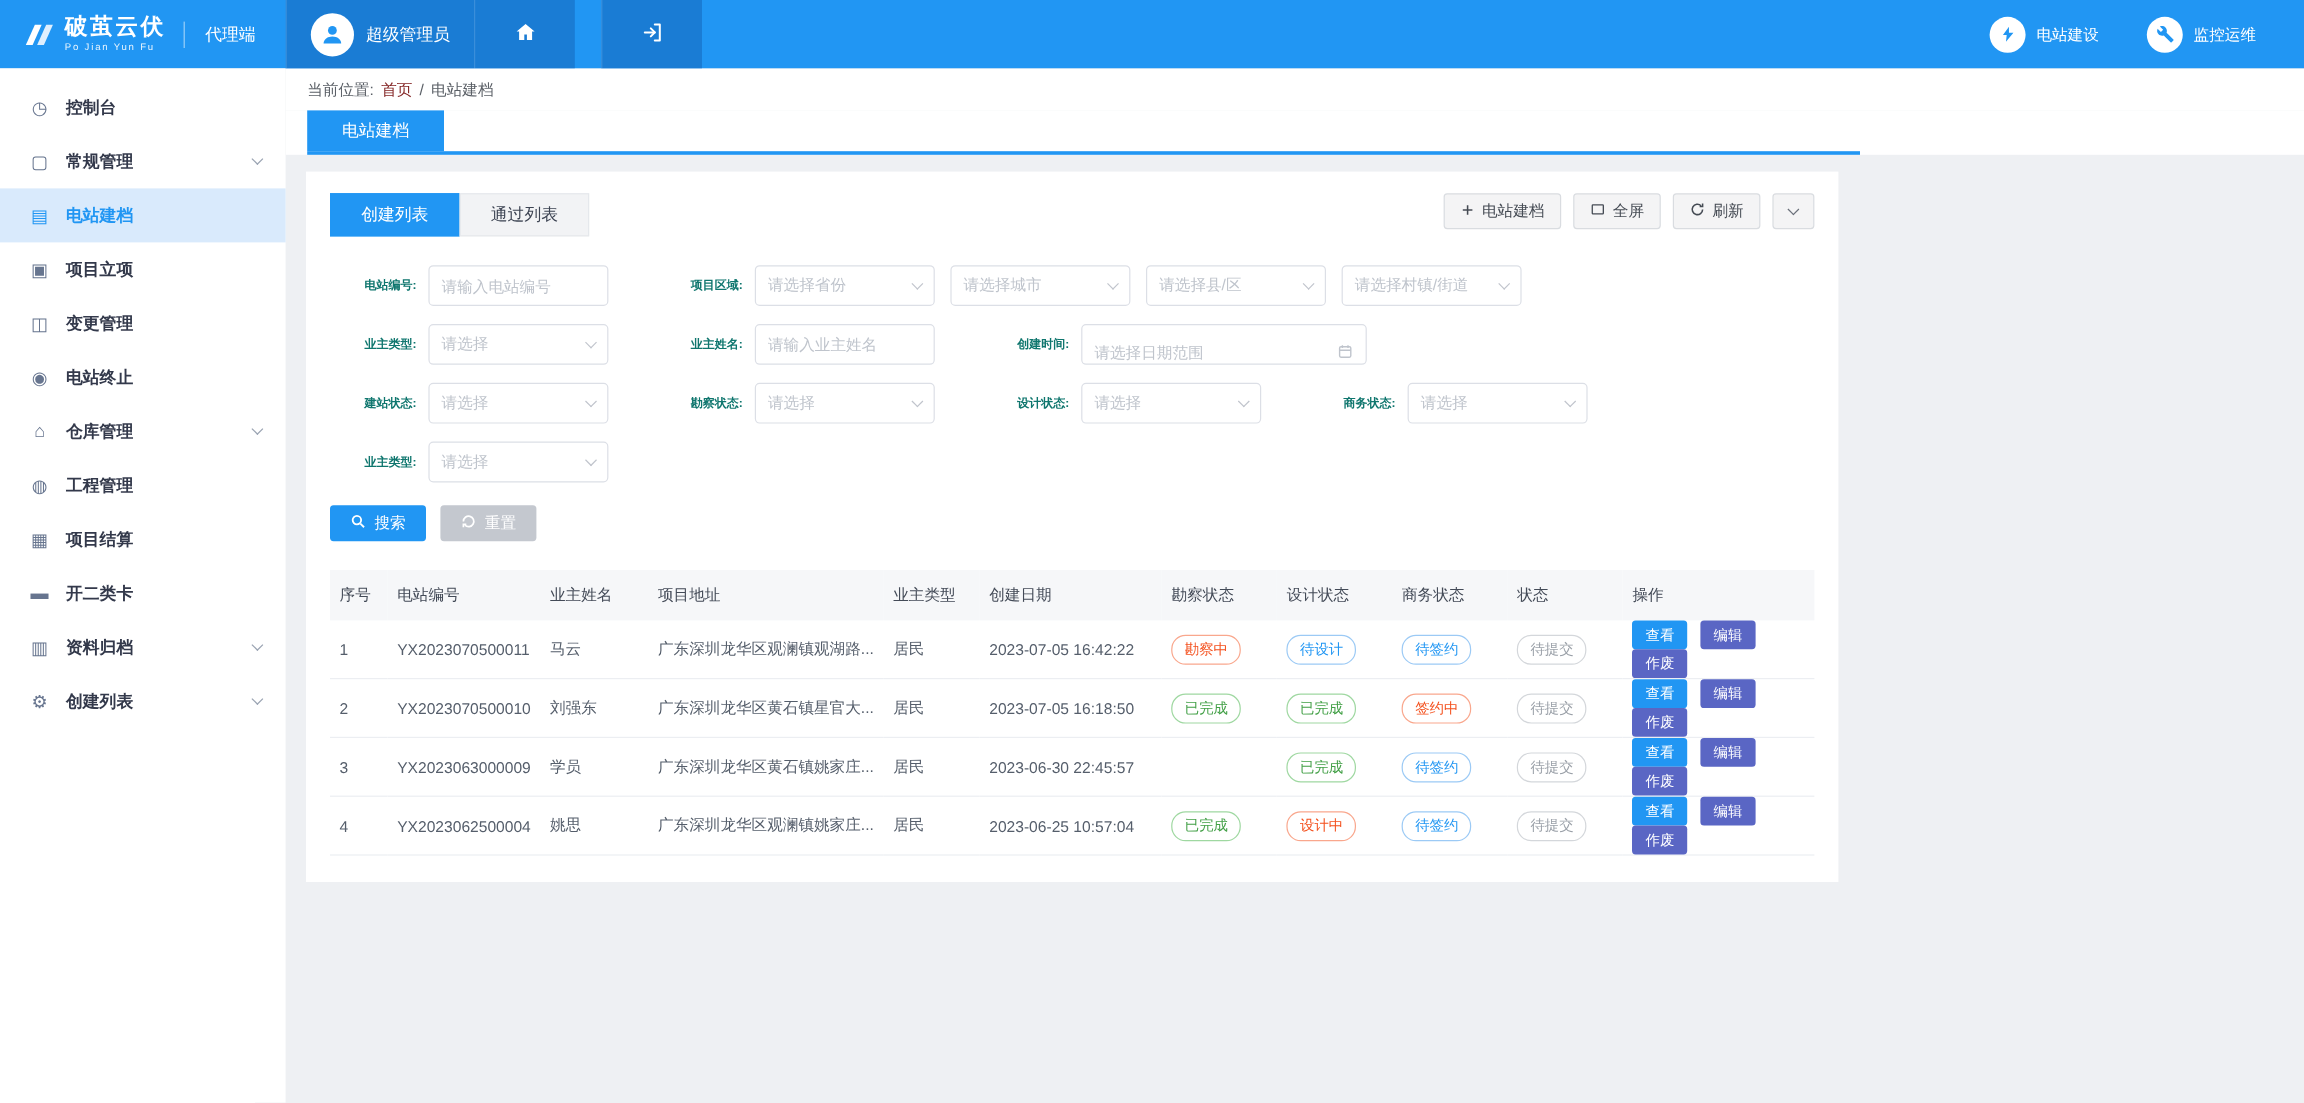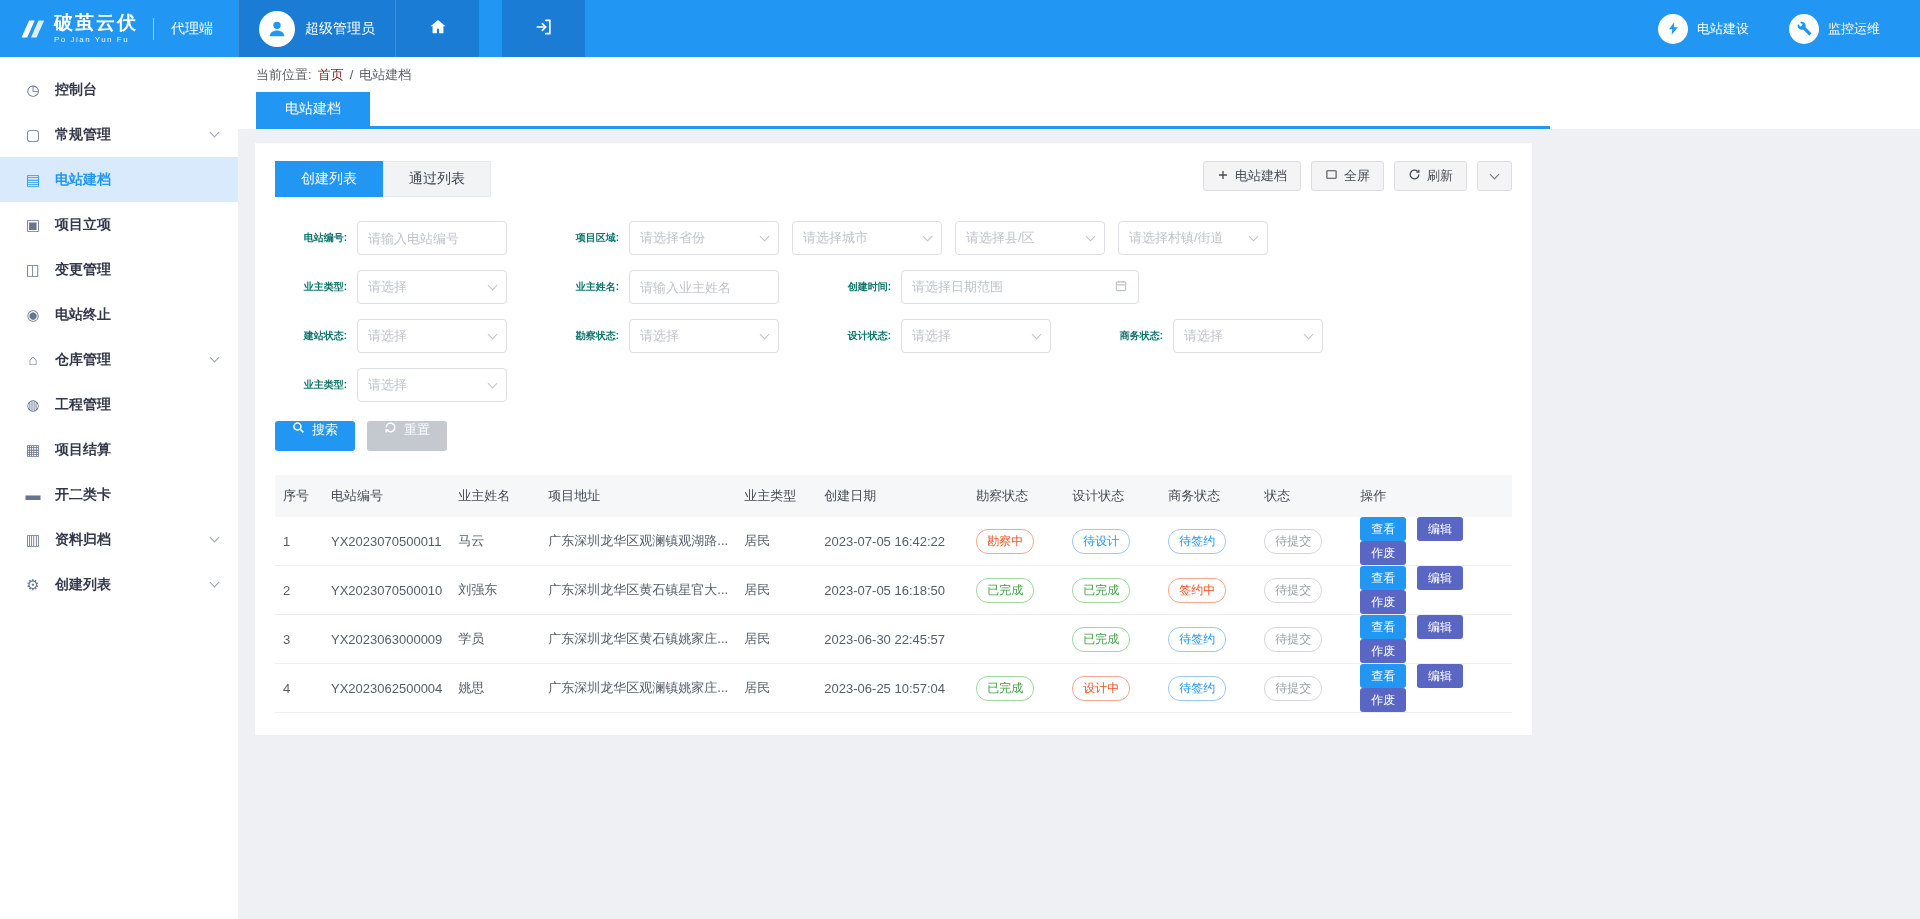--- a/index.html
+++ b/index.html
@@ -58,23 +58,23 @@
   .filters { margin-top:24px; display:flex; flex-direction:column; gap:15px; }
   .f-row { display:flex; align-items:center; gap:40px; }
   .f-group { display:flex; align-items:center; }
   .f-label { width:72px; text-align:right; font-size:10px; font-weight:bold; color:#0f766e; margin-right:10px; flex:none; white-space:nowrap; }
   .f-input, .f-select, .f-date { height:34px; border:1px solid #dcdfe6; border-radius:4px; background:#fff; font-size:13px; }
   .f-input { width:150px; padding:0 10px; color:#333; font-family:inherit; outline:none; }
   .f-input::placeholder { color:#bfc4cc; }
   .f-select { width:150px; display:flex; align-items:center; justify-content:space-between; padding:0 10px; color:#bfc4cc; cursor:pointer; }
   .f-select .chev, .f-date .chev { color:#c0c4cc; }
   .region-selects { display:flex; gap:13px; }
-  .f-date { width:238px; display:flex; align-items:center; justify-content:space-between; padding:0 10px; color:#bfc4cc; cursor:pointer; }
+  .f-date { width:238px; display:flex; align-items:flex-end; justify-content:space-between; padding:0 10px; color:#bfc4cc; cursor:pointer; }
   .btn-row { margin-top:19px; display:flex; gap:12px; }
-  .btn-search, .btn-reset { height:30px; padding:0 17px; border:none; border-radius:3px; font-size:13px; color:#fff; display:flex; align-items:flex-start; gap:7px; cursor:pointer; font-family:Liberation Sans, sans-serif; }
+  .btn-search, .btn-reset { height:30px; padding:0 17px; border:none; border-radius:3px; font-size:13px; color:#fff; display:flex; align-items:center; gap:7px; cursor:pointer; font-family:Liberation Sans, sans-serif; }
   .btn-search { background:#2196f3; }
   .btn-reset { background:#c4c8cf; }
   
   table.grid { margin-top:24px; width:100%; border-collapse:collapse; font-size:13px; color:#555e6b; }
   table.grid th { background:#f6f7f9; font-weight:normal; color:#434a57; text-align:left; height:42px; padding:0 8px; }
   table.grid td { height:41px; padding:0 8px; border-bottom:1px solid #eceef2; }
   .pill { display:inline-block; min-width:56px; text-align:center; padding:3px 10px; border-radius:12px; font-size:12px; border:1px solid; background:#fff; }
   .pill:empty { display:none; }
   .pill[data-type="orange"] { color:#f4511e; border-color:#f9a78d; }
   .pill[data-type="green"]  { color:#43a047; border-color:#9fd8a1; }

